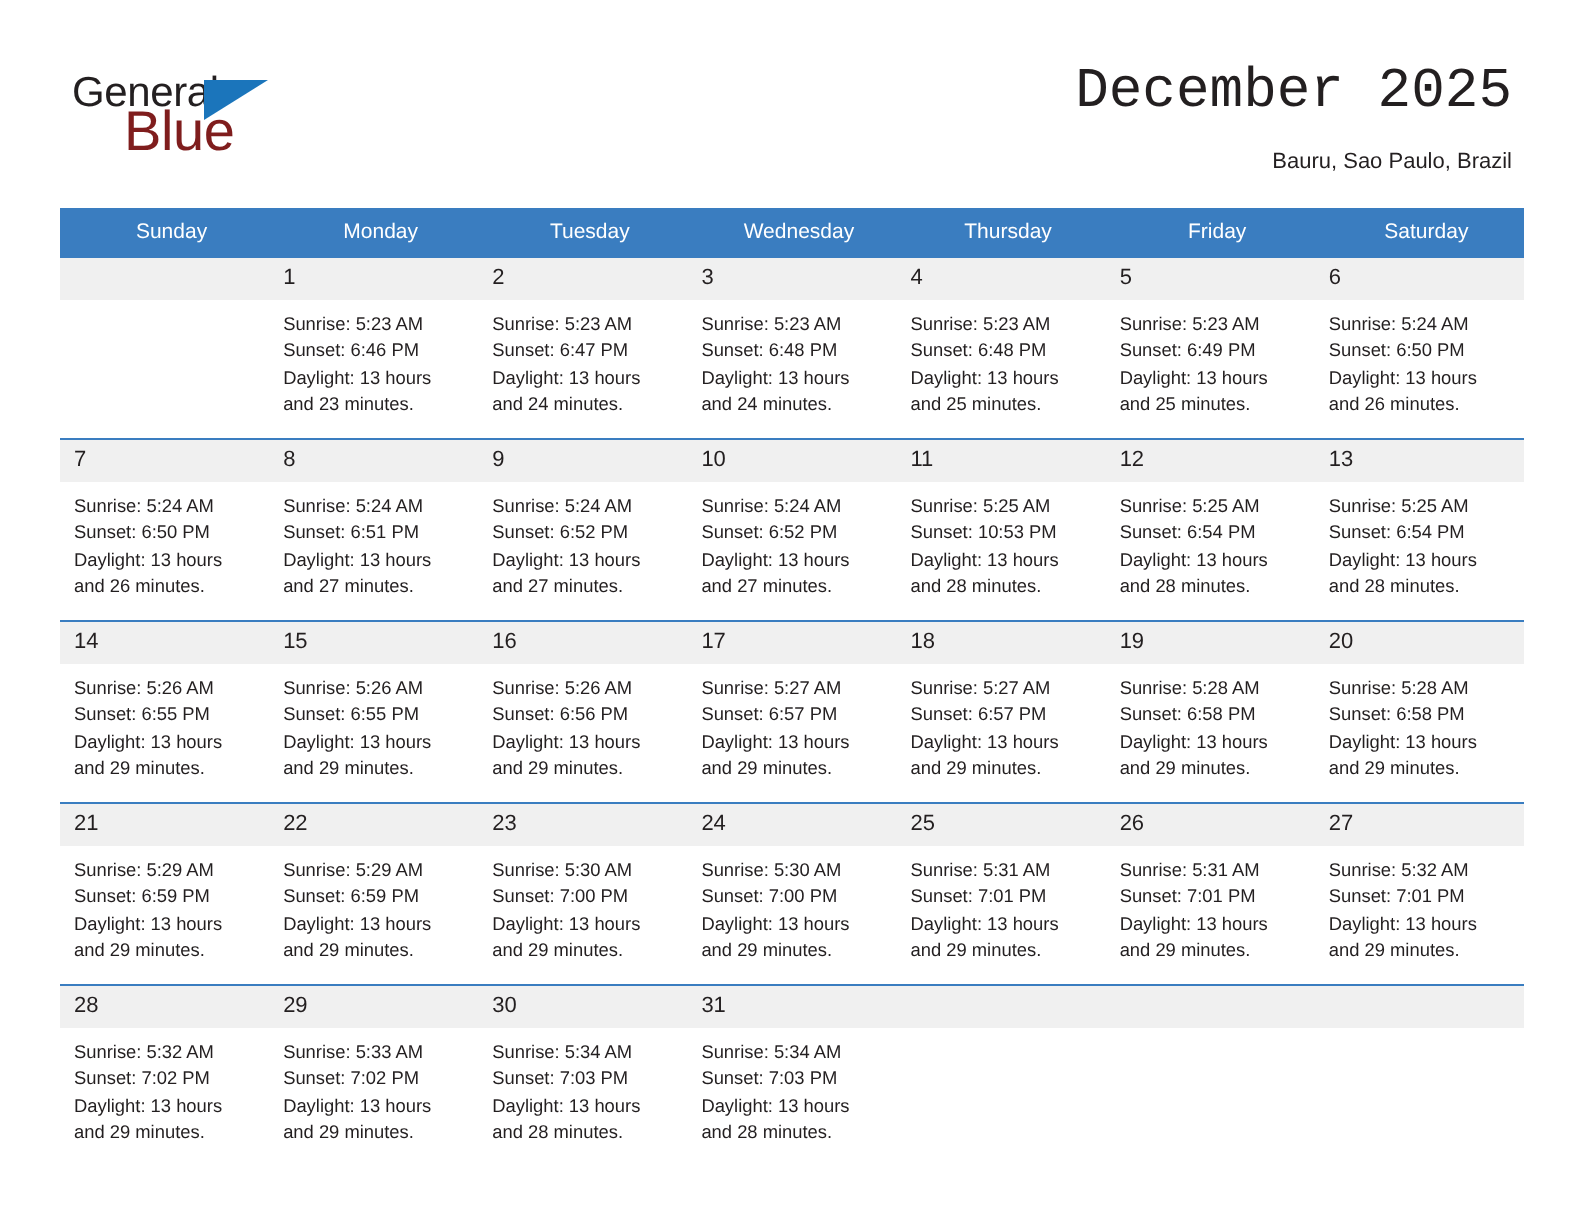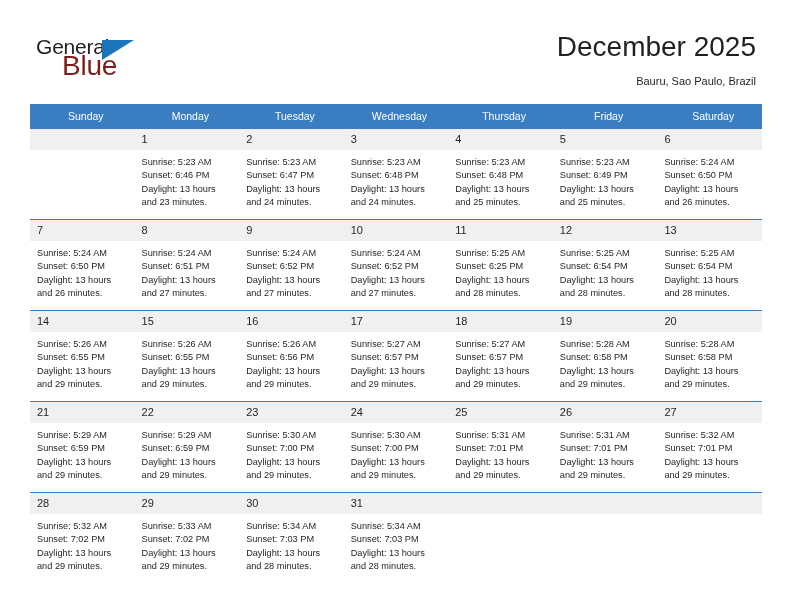--- a/index.html
+++ b/index.html
@@ -69,20 +69,21 @@
     right: 36px;
     top: 30px;
     text-align: right;
   }
   .cal-title {
     font-size: 28px;
     font-weight: normal;
     color: #231f20;
     line-height: 34px;
     white-space: nowrap;
+    font-family: Liberation Mono, monospace;
   }
   .cal-subtitle {
     font-size: 11px;
     color: #231f20;
     line-height: 20px;
     margin-top: 7px;
     white-space: nowrap;
   }
 
   
@@ -263,21 +264,21 @@
               <div>Sunrise: 5:24 AM</div>
               <div>Sunset: 6:52 PM</div>
               <div>Daylight: 13 hours</div>
               <div>and 27 minutes.</div>
             </div>
           </td>
           <td class="daycell">
             <div class="daynum">11</div>
             <div class="dayinfo">
               <div>Sunrise: 5:25 AM</div>
-              <div>Sunset: 6:25 PM</div>
+              <div>Sunset: 10:53 PM</div>
               <div>Daylight: 13 hours</div>
               <div>and 28 minutes.</div>
             </div>
           </td>
           <td class="daycell">
             <div class="daynum">12</div>
             <div class="dayinfo">
               <div>Sunrise: 5:25 AM</div>
               <div>Sunset: 6:54 PM</div>
               <div>Daylight: 13 hours</div>

